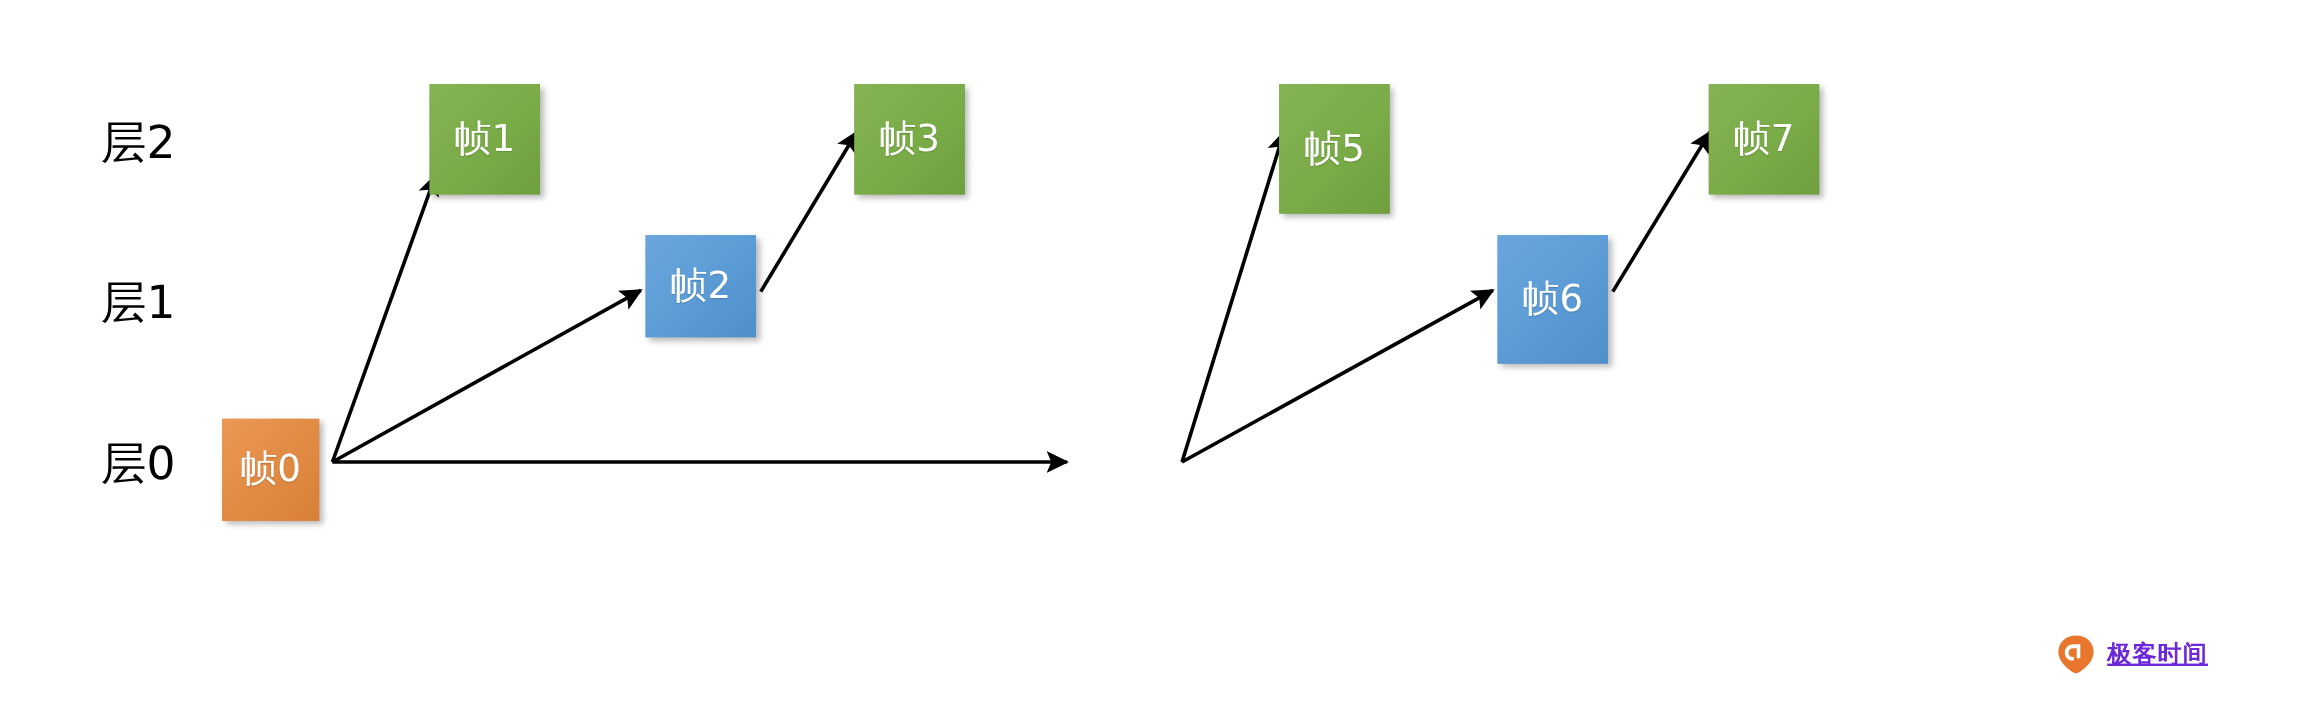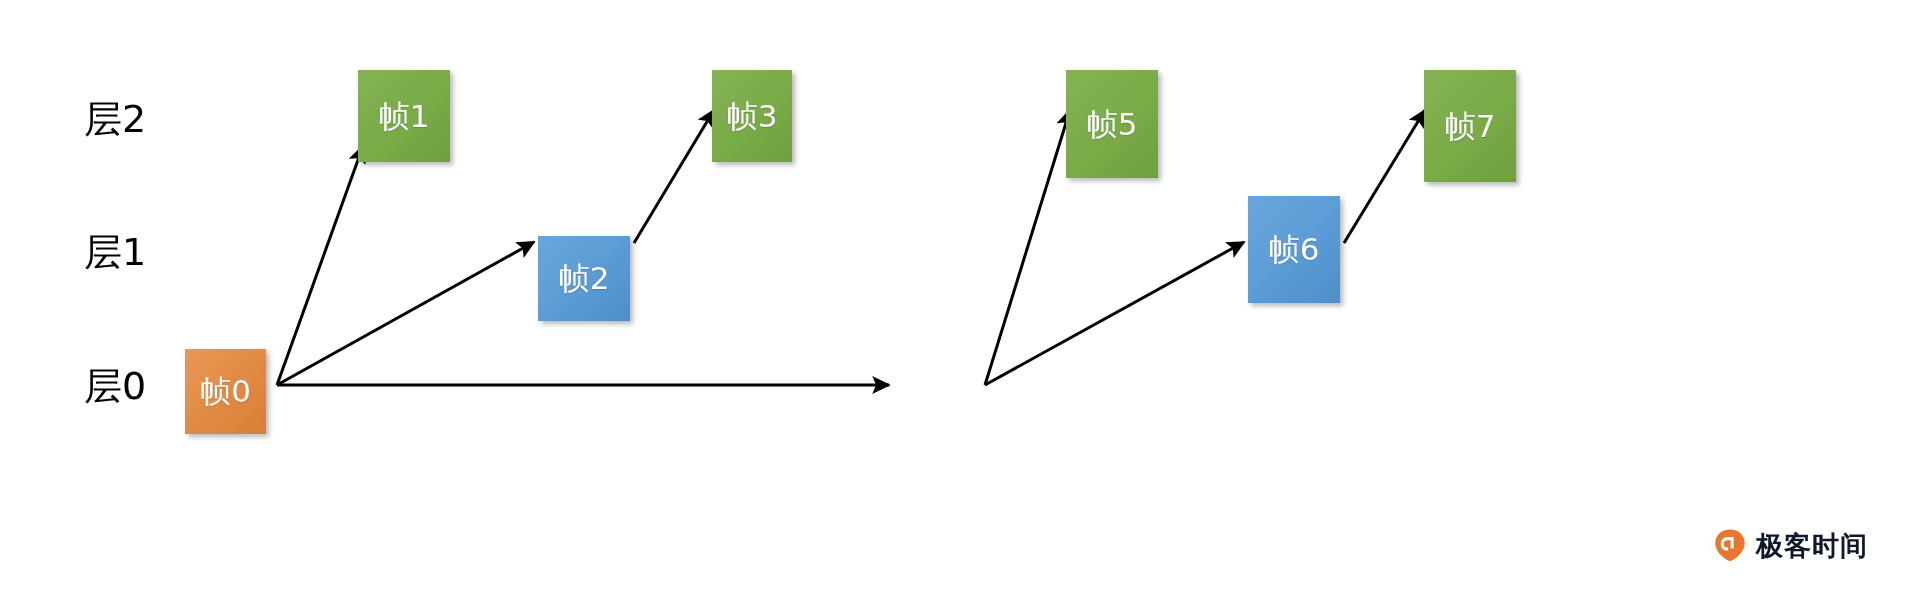--- a/index.html
+++ b/index.html
@@ -64,27 +64,28 @@
     display: flex;
     align-items: center;
     gap: 9px;
   }
   .watermark-logo {
     width: 34px;
     height: 34px;
     flex: 0 0 auto;
   }
   .watermark-text {
-    color: #0f172a;
-    font-size: 27px;
+    color: #6d28d9;
+    font-size: 20px;
     font-weight: bold;
     letter-spacing: 1px;
     line-height: 1;
     white-space: nowrap;
     font-family: "DejaVu Sans", "Liberation Sans", sans-serif;
+    text-decoration: underline;
   }
 </style>
 </head>
 <body>
 
 <div id="canvas">
 
   <svg id="edges" viewBox="0 0 1920 606" xmlns="http://www.w3.org/2000/svg">
     <defs>
       <marker id="arrowhead" markerWidth="7" markerHeight="7" refX="5.6" refY="3" orient="auto" markerUnits="strokeWidth">
@@ -105,33 +106,33 @@
   <div class="layer-label" style="left:84px; top:100px;">层2</div>
   <div class="layer-label" style="left:84px; top:233px;">层1</div>
   <div class="layer-label" style="left:84px; top:367px;">层0</div>
 
   <div class="node node-orange" style="left:185px; top:349px; width:81px; height:85px;">
     <span>帧0</span>
   </div>
   <div class="node node-green" style="left:358px; top:70px; width:92px; height:92px;">
     <span>帧1</span>
   </div>
-  <div class="node node-blue" style="left:538px; top:196px; width:92px; height:85px;margin-top:40px;">
+  <div class="node node-blue" style="left:538px; top:196px; width:92px; height:85px;">
     <span>帧2</span>
   </div>
-  <div class="node node-green" style="left:712px; top:70px; width:80px; height:92px;">
+  <div class="node node-green" style="left:712px; top:70px; width:92px; height:92px;">
     <span>帧3</span>
   </div>
   <div class="node node-green" style="left:1066px; top:70px; width:92px; height:108px;">
     <span>帧5</span>
   </div>
   <div class="node node-blue" style="left:1248px; top:196px; width:92px; height:107px;">
     <span>帧6</span>
   </div>
-  <div class="node node-green" style="left:1424px; top:70px; width:92px; height:112px;">
+  <div class="node node-green" style="left:1424px; top:70px; width:92px; height:92px;">
     <span>帧7</span>
   </div>
 
   <div class="watermark" style="left:1713px; top:528px;">
     <span class="watermark-logo">
       <svg viewBox="0 0 34 34" xmlns="http://www.w3.org/2000/svg" width="34" height="34">
         <path d="M17 1.5 C8.2 1.5 2.3 7.6 2.3 15.2 C2.3 21 6.2 26.4 12 30.6 C13.9 32 15.6 32.9 17 33.2 C18.4 32.9 20.1 32 22 30.6 C27.8 26.4 31.7 21 31.7 15.2 C31.7 7.6 25.8 1.5 17 1.5 Z" fill="#e8762d"></path>
         <path d="M20.6 8.9 L20.6 20.6 L17.6 20.6 L17.6 12.2 L14.6 12.2 C12.3 12.2 10.8 13.7 10.8 15.9 C10.8 18.1 12.2 19.6 14.3 19.6 L15.2 19.6 L15.2 22.4 L14.2 22.4 C10.4 22.4 7.7 19.7 7.7 15.9 C7.7 11.9 10.5 8.9 14.6 8.9 Z" fill="#ffffff"></path>
       </svg>
     </span>

